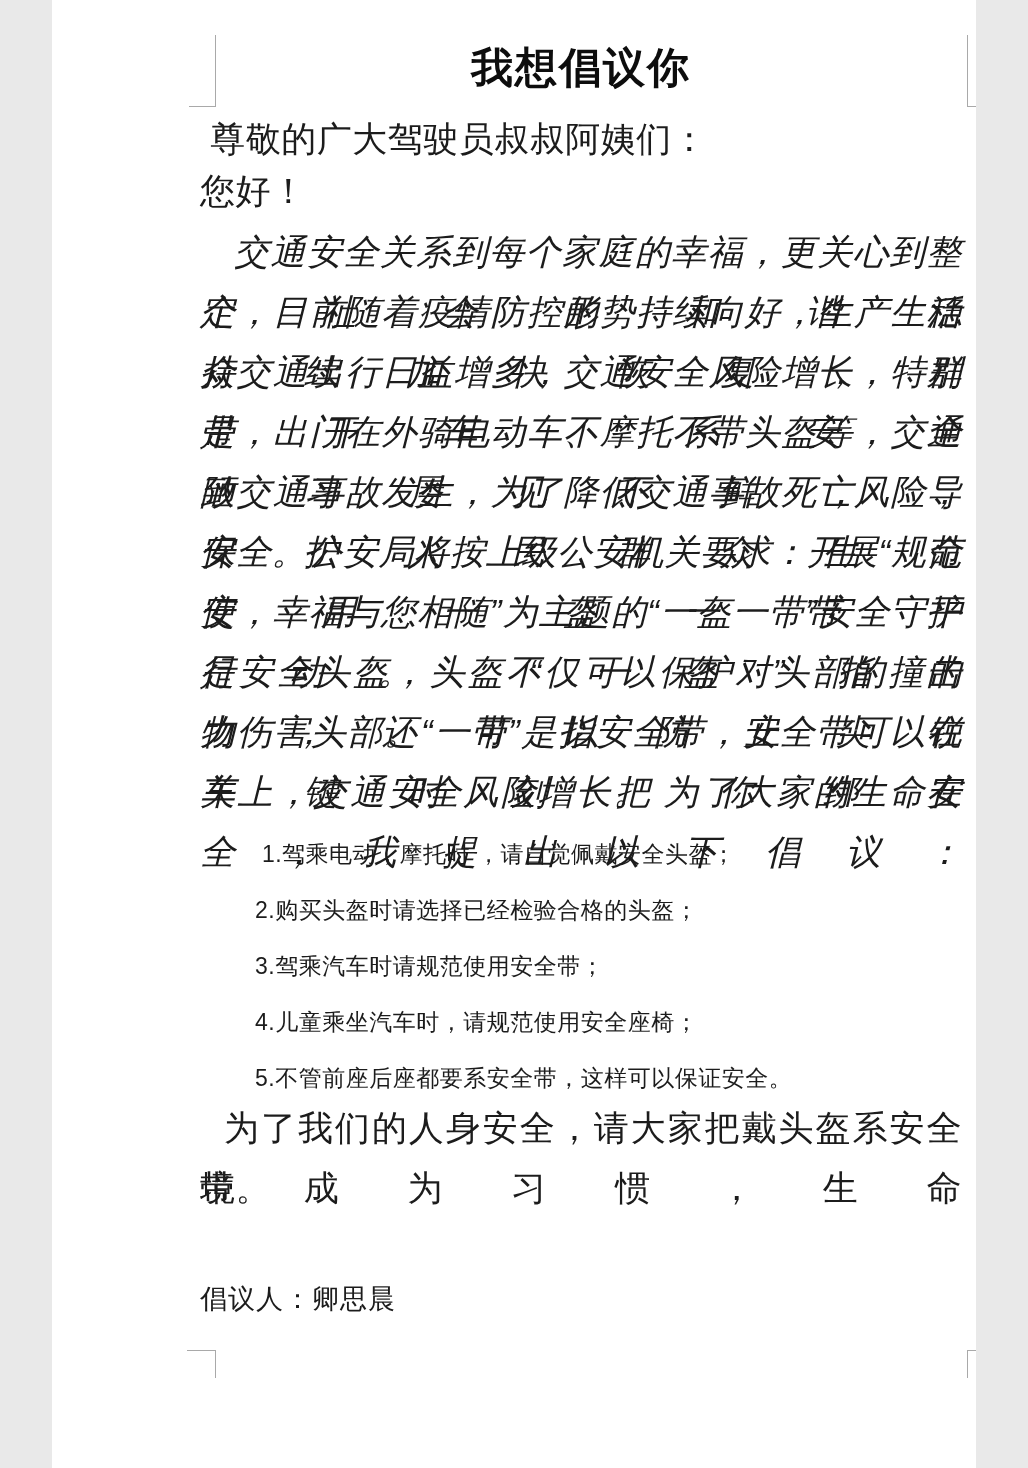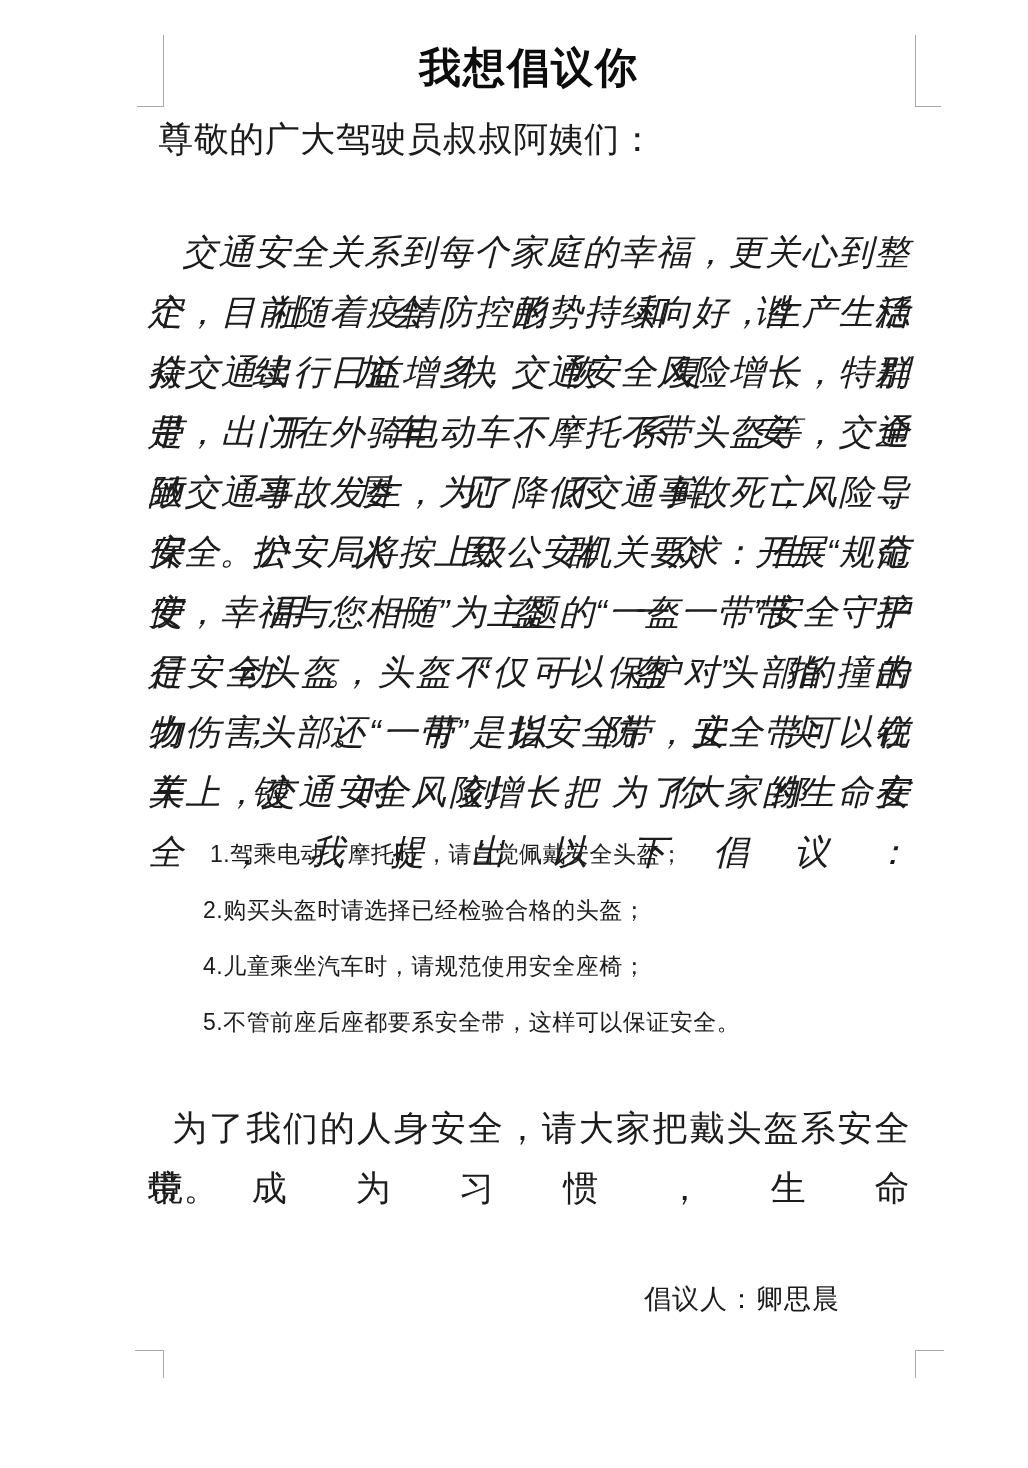--- a/index.html
+++ b/index.html
@@ -1,18 +1,18 @@
 <!DOCTYPE html>
 <html><head>
 <meta charset="utf-8">
 <style>
   html, body { margin: 0; padding: 0; background: #e9e9e9; }
   .page {
     position: relative;
-    width: 1028px;
+    width: 924px;
     height: 1468px;
     margin: 0 auto;
     background: var(--page-bg, #ffffff);
     font-family: "Liberation Sans", "DejaVu Sans", sans-serif;
     color: var(--text-color, #1c1c1c);
     overflow: hidden;
   }
   
   .crop { position: absolute; }
   .crop-tl { left: 137px; top: 35px;  width: 26px; height: 71px;
@@ -59,57 +59,58 @@
     padding-left: 55px;
     white-space: pre-wrap;
     letter-spacing: 0.5px;
   }
   .closing    { top: 1098px; }
   .signature  {
     top: 1271px;
     height: 56px;
     line-height: 56px;
     font-size: 27px;
-    text-align: right;
     padding-right: 70px;
     box-sizing: border-box;
     letter-spacing: 1px;
   }
 </style>
 </head>
 <body>
 
 <div class="page" style="--page-bg: #ffffff; --text-color: #1c1c1c; --title-color: #0d0d0d; --crop-color: #a9a9a9;">
 
   <div class="crop crop-tl"></div>
   <div class="crop crop-tr"></div>
   <div class="crop crop-bl"></div>
   <div class="crop crop-br"></div>
 
   <div class="sect title">我想倡议你</div>
 
   <div class="sect salutation line"> 尊敬的广大驾驶员叔叔阿姨们：</div>
 
+  <div class="sect greeting line">您好！</div>
 
   <div class="sect para1">
     <div class="line j indent-p">交通安全关系到每个家庭的幸福，更关心到整个社会的和谐稳</div>
     <div class="line j">定，目前随着疫情防控形势持续向好，生产生活持续加快恢复，群</div>
     <div class="line j">众交通出行日益增多，交通安全风险增长，特别是开车不系安全</div>
     <div class="line j">带，出门在外骑电动车、摩托不带头盔等，交通陋习屡见不鲜，导</div>
     <div class="line j">致交通事故发生，为了降低交通事故死亡风险，保护人民群众生命</div>
     <div class="line j">安全。公安局将按上级公安机关要求：开展“规范使用一盔一带平</div>
     <div class="line j">安，幸福与您相随”为主题的“一盔一带”安全守护行动。 “一盔”指的</div>
     <div class="line j">是安全头盔，头盔不仅可以保护对头部的撞击力，还可以防止尖锐</div>
     <div class="line j">物伤害头部。“一带”是指安全带，安全带可以在关键时刻把你绑在</div>
     <div class="line j">车上，交通安全风险增长。 为了大家的生命安全，我提出以下倡议：</div>
   </div>
 
   <div class="sect proposals">
     <div class="list-line"> 1.驾乘电动，摩托时 ，请自觉佩戴安全头盔；</div>
     <div class="list-line">2.购买头盔时请选择已经检验合格的头盔；</div>
+    <div class="list-line">3.驾乘汽车时请规范使用安全带；</div>
     <div class="list-line">4.儿童乘坐汽车时，请规范使用安全座椅；</div>
     <div class="list-line">5.不管前座后座都要系安全带，这样可以保证安全。</div>
   </div>
 
   <div class="sect closing">
     <div class="line j indent-c">为了我们的人身安全，请大家把戴头盔系安全带成为习惯，生命</div>
     <div class="line">境。</div>
   </div>
 
   <div class="sect signature">倡议人：卿思晨</div>

